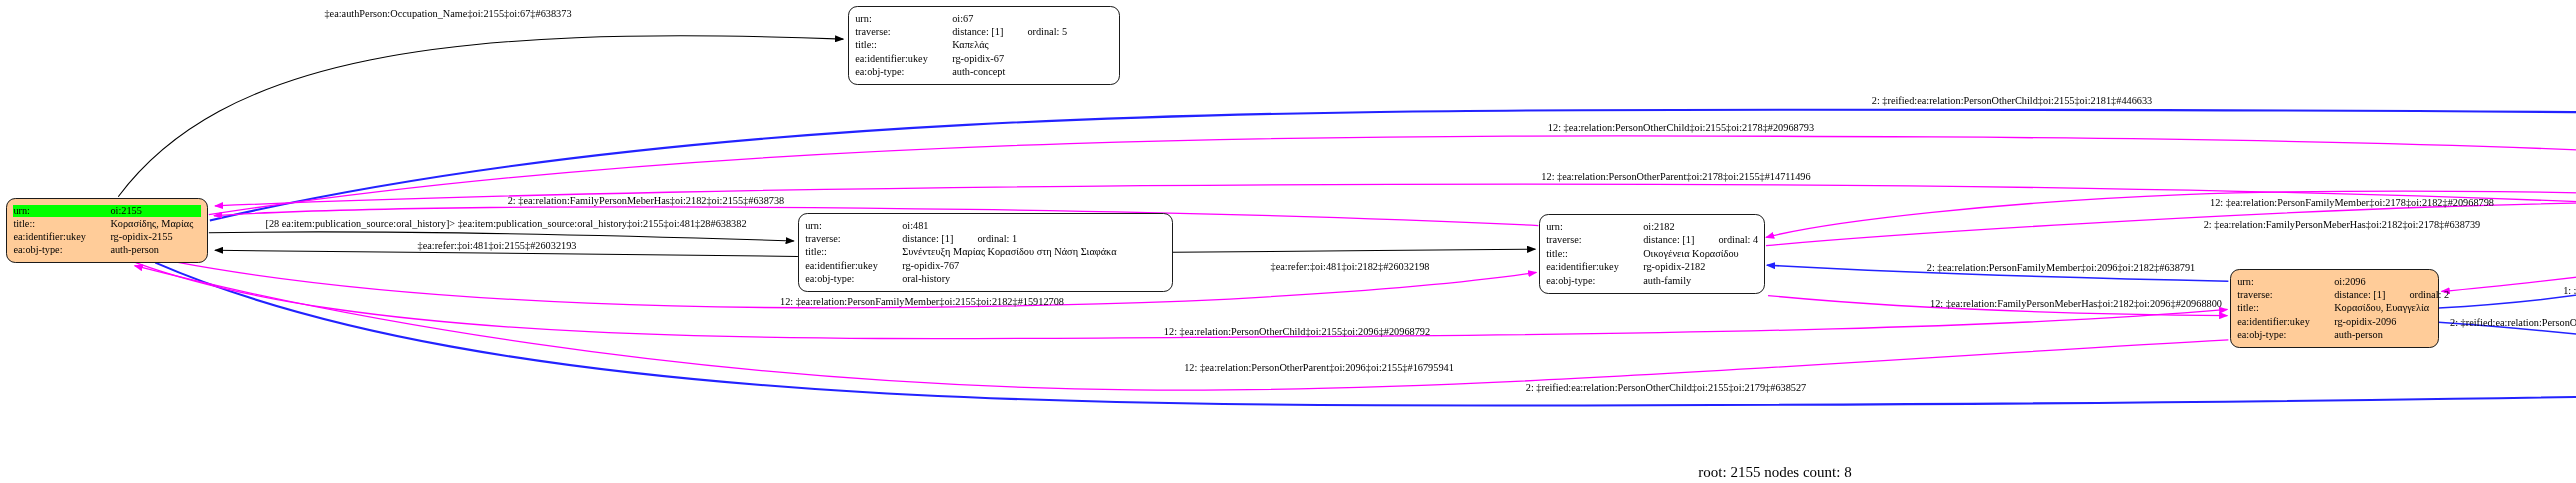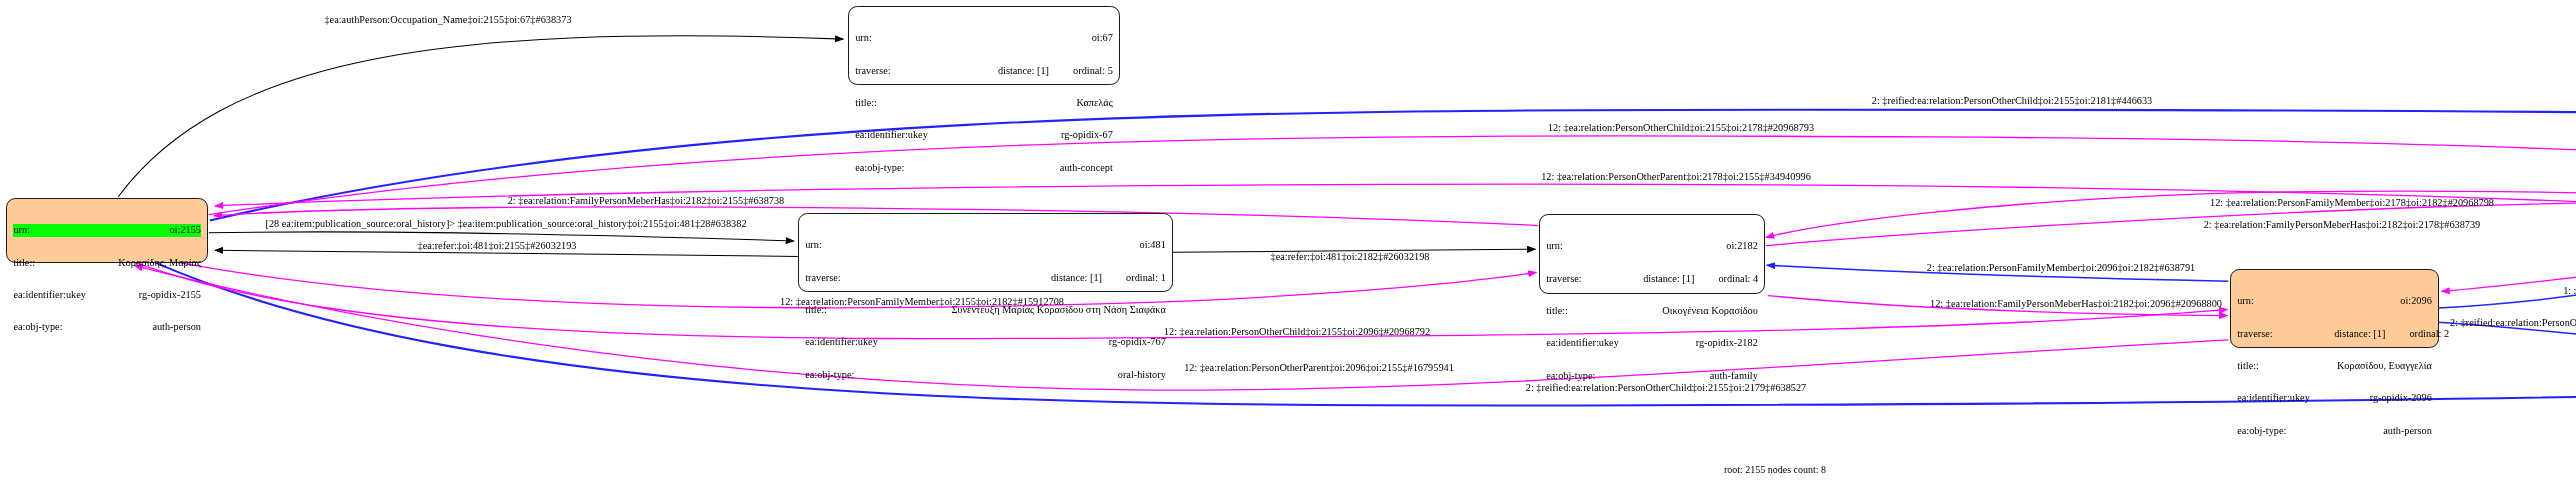--- a/index.html
+++ b/index.html
@@ -2,28 +2,28 @@
 <html style="font-size:8.2px"><head>
 <meta charset="utf-8">
 <style>
   html,body{margin:0;padding:0;}
   body{width:3534px;height:483px;position:relative;background:#ffffff;
        font-family:"Liberation Serif","DejaVu Serif",serif;color:#000;}
   #edges{position:absolute;left:0;top:0;z-index:1;}
   .gnode{position:absolute;z-index:3;border:1px solid #1a1a1a;border-radius:9.3px;
          box-sizing:border-box;padding:5.2px 6.2px;display:flex;flex-direction:column;
          justify-content:space-around;font-size:10.3px;line-height:1.2;background:#fff;}
-  .nrow{display:flex;align-items:baseline;white-space:nowrap;margin-top:20px;}
+  .nrow{display:flex;align-items:baseline;white-space:nowrap;}
   .nk{width:97px;flex:none;}
-  .nv{flex:1;text-align:right;}
+  .nv{flex:1;}
   .nv .ord{margin-left:24px;}
   .elabel{position:absolute;z-index:2;transform:translateX(-50%);white-space:nowrap;
           font-size:10.3px;}
   .caption{position:absolute;z-index:2;transform:translateX(-50%);white-space:nowrap;
-           font-size:10px;}
+           font-size:15px;}
 </style>
 </head>
 <body>
 
 <svg id="edges" width="3534" height="483" viewBox="0 0 6860 938">
   <defs>
     <marker id="am-black" markerUnits="userSpaceOnUse" markerWidth="18" markerHeight="14" refX="16" refY="7" orient="auto">
       <path d="M0,0 L18,7 L0,14 z" fill="#000000"></path>
     </marker>
     <marker id="am-magenta" markerUnits="userSpaceOnUse" markerWidth="18" markerHeight="14" refX="16" refY="7" orient="auto">
@@ -51,31 +51,31 @@
   <path fill="none" stroke-width="2.5" marker-end="url(#am-magenta)" d="M 2986,438 C 2300,405 1400,399 950,403 C 700,406 510,412 414,419" stroke="#ff00ff"></path>
   <path fill="none" stroke-width="2.5" marker-end="url(#am-magenta)" d="M 5571,396 C 5080,368 4580,366 4240,378 C 3890,392 3556,428 3428,461" stroke="#ff00ff"></path>
   <path fill="none" stroke-width="2.5" marker-end="url(#am-magenta)" d="M 3428,477 C 3720,450 4320,416 4720,402 C 5060,391 5360,387 5567,386" stroke="#ff00ff"></path>
   <path fill="none" stroke-width="2.5" marker-end="url(#am-magenta)" d="M 336,508 C 900,614 1700,606 2300,585 C 2610,570 2836,551 2982,529" stroke="#ff00ff"></path>
   <path fill="none" stroke-width="2.5" marker-end="url(#am-magenta)" d="M 3432,574 C 3700,600 4010,610 4324,613" stroke="#ff00ff"></path>
   <path fill="none" stroke-width="2.5" marker-end="url(#am-magenta)" d="M 262,510 C 720,678 1600,660 2480,654 C 3300,649 3920,636 4324,601" stroke="#ff00ff"></path>
   <path fill="none" stroke-width="2.5" marker-end="url(#am-magenta)" d="M 4326,660 C 3600,700 2830,764 2200,757 C 1320,748 610,606 260,516" stroke="#ff00ff"></path>
   <path fill="none" stroke-width="2.5" marker-end="url(#am-magenta)" d="M 5571,468 C 5310,500 4990,544 4740,566" stroke="#ff00ff"></path>
 </svg>
 
-<div class="elabel" style="left:448px;top:14px">‡ea:authPerson:Occupation_Name‡oi:2155‡oi:67‡#638373</div>
+<div class="elabel" style="left:448px;top:8px">‡ea:authPerson:Occupation_Name‡oi:2155‡oi:67‡#638373</div>
 <div class="elabel" style="left:2012px;top:95px">2: ‡reified:ea:relation:PersonOtherChild‡oi:2155‡oi:2181‡#446633</div>
 <div class="elabel" style="left:1681px;top:122px">12: ‡ea:relation:PersonOtherChild‡oi:2155‡oi:2178‡#20968793</div>
 
-<div class="elabel" style="left:1676px;top:171px">12: ‡ea:relation:PersonOtherParent‡oi:2178‡oi:2155‡#34940996</div>
+<div class="elabel" style="left:1676px;top:171px">12: ‡ea:relation:PersonOtherParent‡oi:2178‡oi:2155‡#14711496</div>
 <div class="elabel" style="left:646px;top:195px">2: ‡ea:relation:FamilyPersonMeberHas‡oi:2182‡oi:2155‡#638738</div>
 <div class="elabel" style="left:2352px;top:197px">12: ‡ea:relation:PersonFamilyMember‡oi:2178‡oi:2182‡#20968798</div>
 <div class="elabel" style="left:2342px;top:219px">2: ‡ea:relation:FamilyPersonMeberHas‡oi:2182‡oi:2178‡#638739</div>
 <div class="elabel" style="left:506px;top:218px">[28 ea:item:publication_source:oral_history]&gt; ‡ea:item:publication_source:oral_history‡oi:2155‡oi:481‡28#638382</div>
 <div class="elabel" style="left:497px;top:240px">‡ea:refer:‡oi:481‡oi:2155‡#26032193</div>
-<div class="elabel" style="left:1350px;top:251px">‡ea:refer:‡oi:481‡oi:2182‡#26032198</div>
+<div class="elabel" style="left:1350px;top:261px">‡ea:refer:‡oi:481‡oi:2182‡#26032198</div>
 <div class="elabel" style="left:922px;top:296px">12: ‡ea:relation:PersonFamilyMember‡oi:2155‡oi:2182‡#15912708</div>
 <div class="elabel" style="left:2061px;top:262px">2: ‡ea:relation:PersonFamilyMember‡oi:2096‡oi:2182‡#638791</div>
 <div class="elabel" style="left:2076px;top:298px">12: ‡ea:relation:FamilyPersonMeberHas‡oi:2182‡oi:2096‡#20968800</div>
 <div class="elabel" style="left:1297px;top:326px">12: ‡ea:relation:PersonOtherChild‡oi:2155‡oi:2096‡#20968792</div>
 <div class="elabel" style="left:1319px;top:362px">12: ‡ea:relation:PersonOtherParent‡oi:2096‡oi:2155‡#16795941</div>
 <div class="elabel" style="left:1666px;top:382px">2: ‡reified:ea:relation:PersonOtherChild‡oi:2155‡oi:2179‡#638527</div>
 <div class="elabel" style="left:2592px;top:317px">2: ‡reified:ea:relation:PersonOtherParent‡oi:2096‡oi:2179‡#638800</div>
 <div class="elabel" style="left:2692px;top:285px">1: ‡ea:relation:PersonOtherSibling‡oi:2096‡oi:2178‡#638789</div>
 
 <div class="caption" style="left:1775px;top:464px">root: 2155 nodes count: 8</div>

